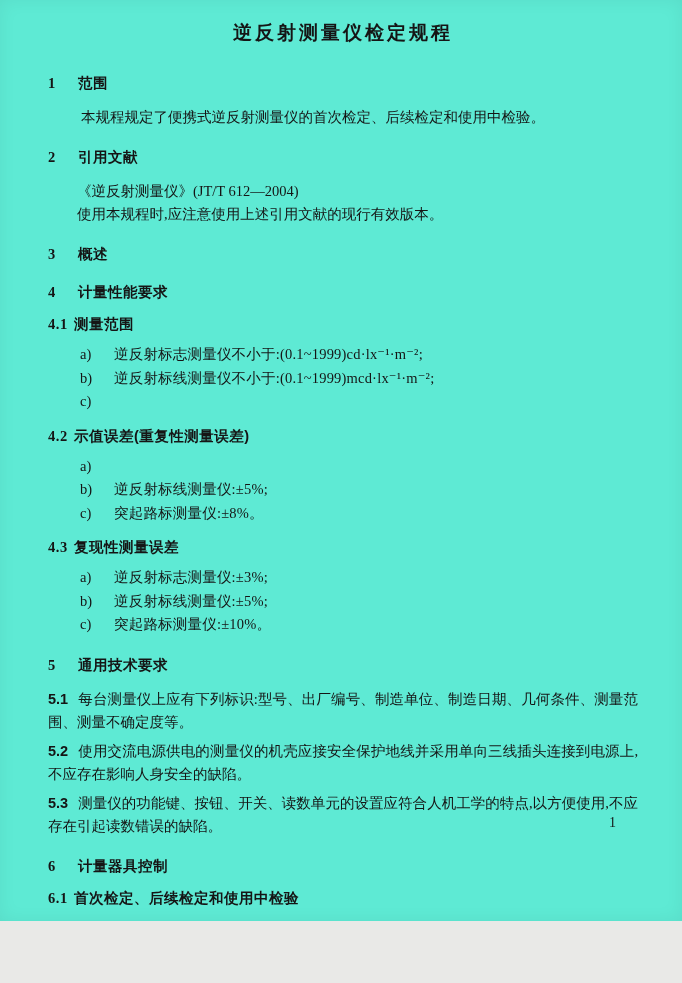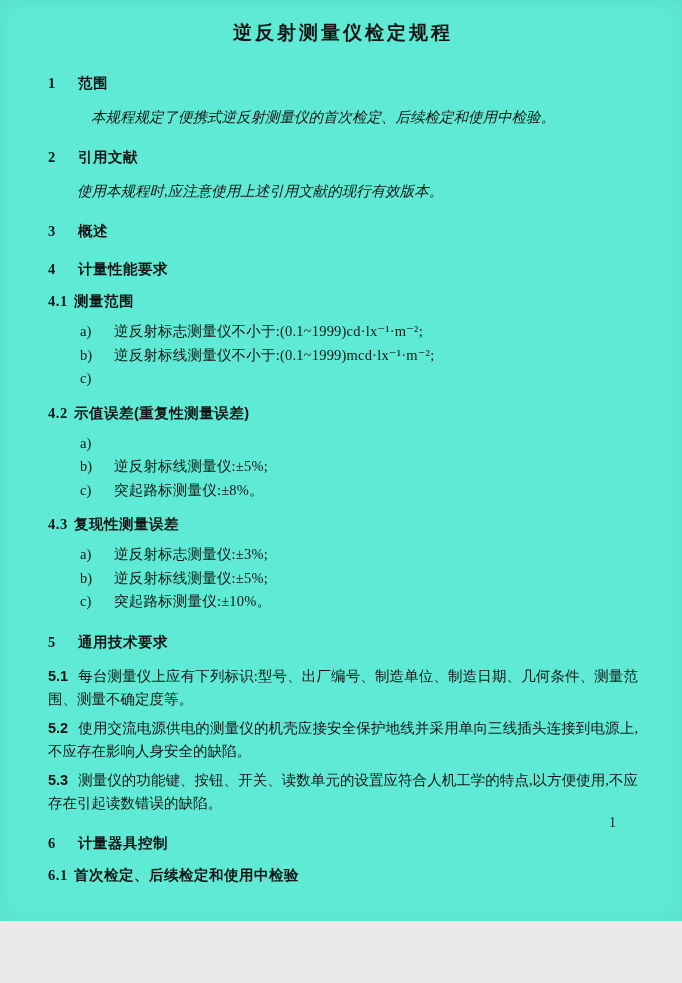--- a/index.html
+++ b/index.html
@@ -31,25 +31,24 @@
     font-family:"Liberation Sans","DejaVu Sans",sans-serif;
     font-weight:700; font-size:14.5px;
     margin:19px 0 13px 0;
     letter-spacing:0.5px;
   }
   .sec-heading .num { min-width:14px; margin-right:16px; font-family:"Liberation Serif","DejaVu Serif",serif; }
   .sub-heading { margin:13px 0 9px 0; }
   .sub-heading .num { min-width:26px; margin-right:0; }
 
   .para {
-    margin:8px 14px;
+    margin:8px 4px;
     line-height:23px;
     text-align:justify;
     text-indent:2em;
-    font-style:italic;
   }
   .para.no-indent { text-indent:0; margin-left:2em; }
 
   .num-para {
     margin:6px 0;
     line-height:23px;
     text-align:justify;
   }
   .num-para .inline-num {
     font-family:"Liberation Sans","DejaVu Sans",sans-serif;
@@ -102,20 +101,21 @@
     <div class="sec-heading">
       <span class="num">1</span>
       <span>范围</span>
     </div>
     <p class="para">本规程规定了便携式逆反射测量仪的首次检定、后续检定和使用中检验。</p>
 
     <div class="sec-heading">
       <span class="num">2</span>
       <span>引用文献</span>
     </div>
+    <p class="para no-indent" style="margin-bottom:0;">《逆反射测量仪》(JT/T 612—2004)</p>
     <p class="para no-indent" style="margin-top:0;">使用本规程时,应注意使用上述引用文献的现行有效版本。</p>
 
     <div class="sec-heading">
       <span class="num">3</span>
       <span>概述</span>
     </div>
 
     <div class="sec-heading">
       <span class="num">4</span>
       <span>计量性能要求</span>

